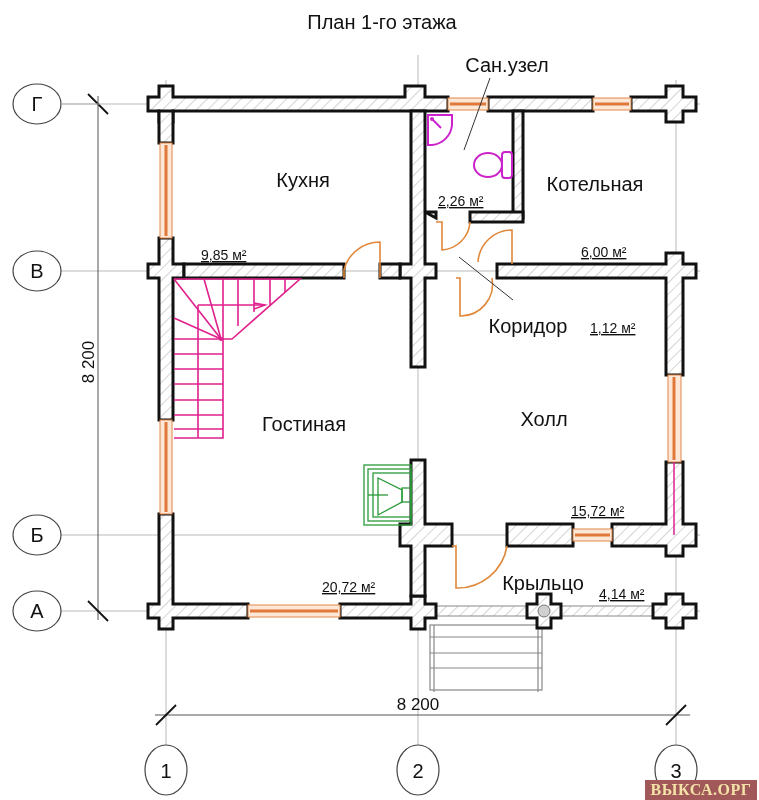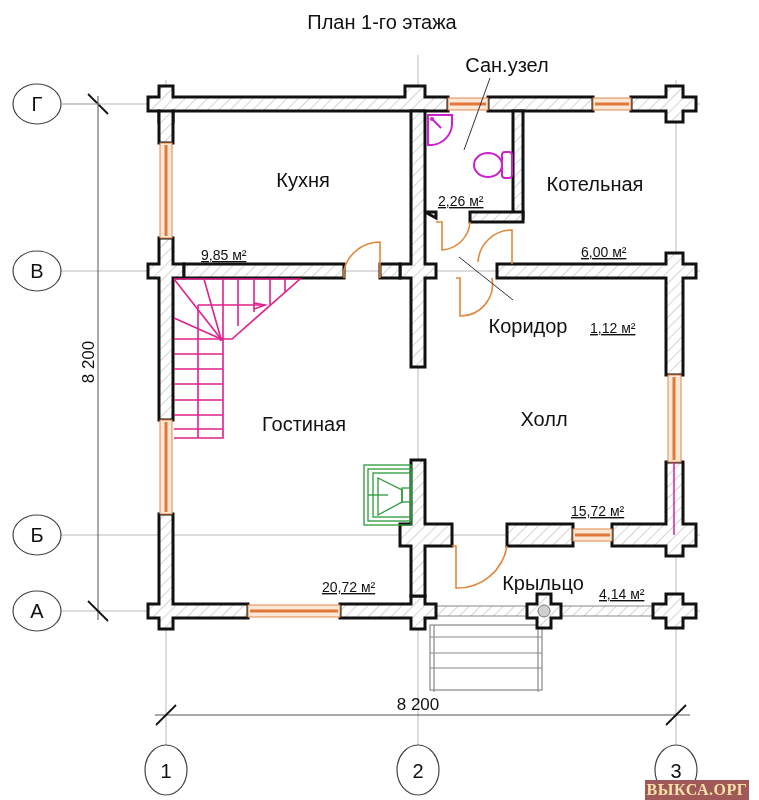--- a/index.html
+++ b/index.html
@@ -15,21 +15,21 @@
   .win-frame { fill:#fde7d6; stroke:#e0884a; stroke-width:1; }
   .win-glass { stroke:#e0783a; stroke-width:3; }
   .door { fill:none; stroke:#e0883a; stroke-width:1.6; }
   .stair { fill:none; stroke:#e0208c; stroke-width:1.6; }
   .fix { fill:none; stroke:#cc22cc; stroke-width:2; }
   .stove { fill:none; stroke:#2a9a3a; stroke-width:1.3; }
   .leader { stroke:#333; stroke-width:1; }
   .bubble { fill:#fff; stroke:#444; stroke-width:1.2; }
   .tick { stroke:#111; stroke-width:1.8; }
   .steps { fill:none; stroke:#888; stroke-width:1.2; }
-  .watermark { position:absolute; left:645px; top:780px; width:104px; height:20px; background:#a05858; color:#f4e2a8;
+  .watermark { position:absolute; left:645px; top:780px; width:112px; height:20px; background:#a05858; color:#f4e2a8;
     font-family:"Liberation Serif", serif; font-weight:bold; font-size:16px; line-height:20px; text-align:center; letter-spacing:0.5px; }
 </style>
 </head>
 <body>
 
 <svg width="759" height="800" viewBox="0 0 759 800">
   <defs>
     <pattern id="hatch" patternUnits="userSpaceOnUse" width="8" height="8" patternTransform="rotate(45)">
       <rect width="8" height="8" fill="#ffffff"></rect>
       <line x1="0" y1="0" x2="0" y2="8" stroke="#aaaaaa" stroke-width="1"></line>

